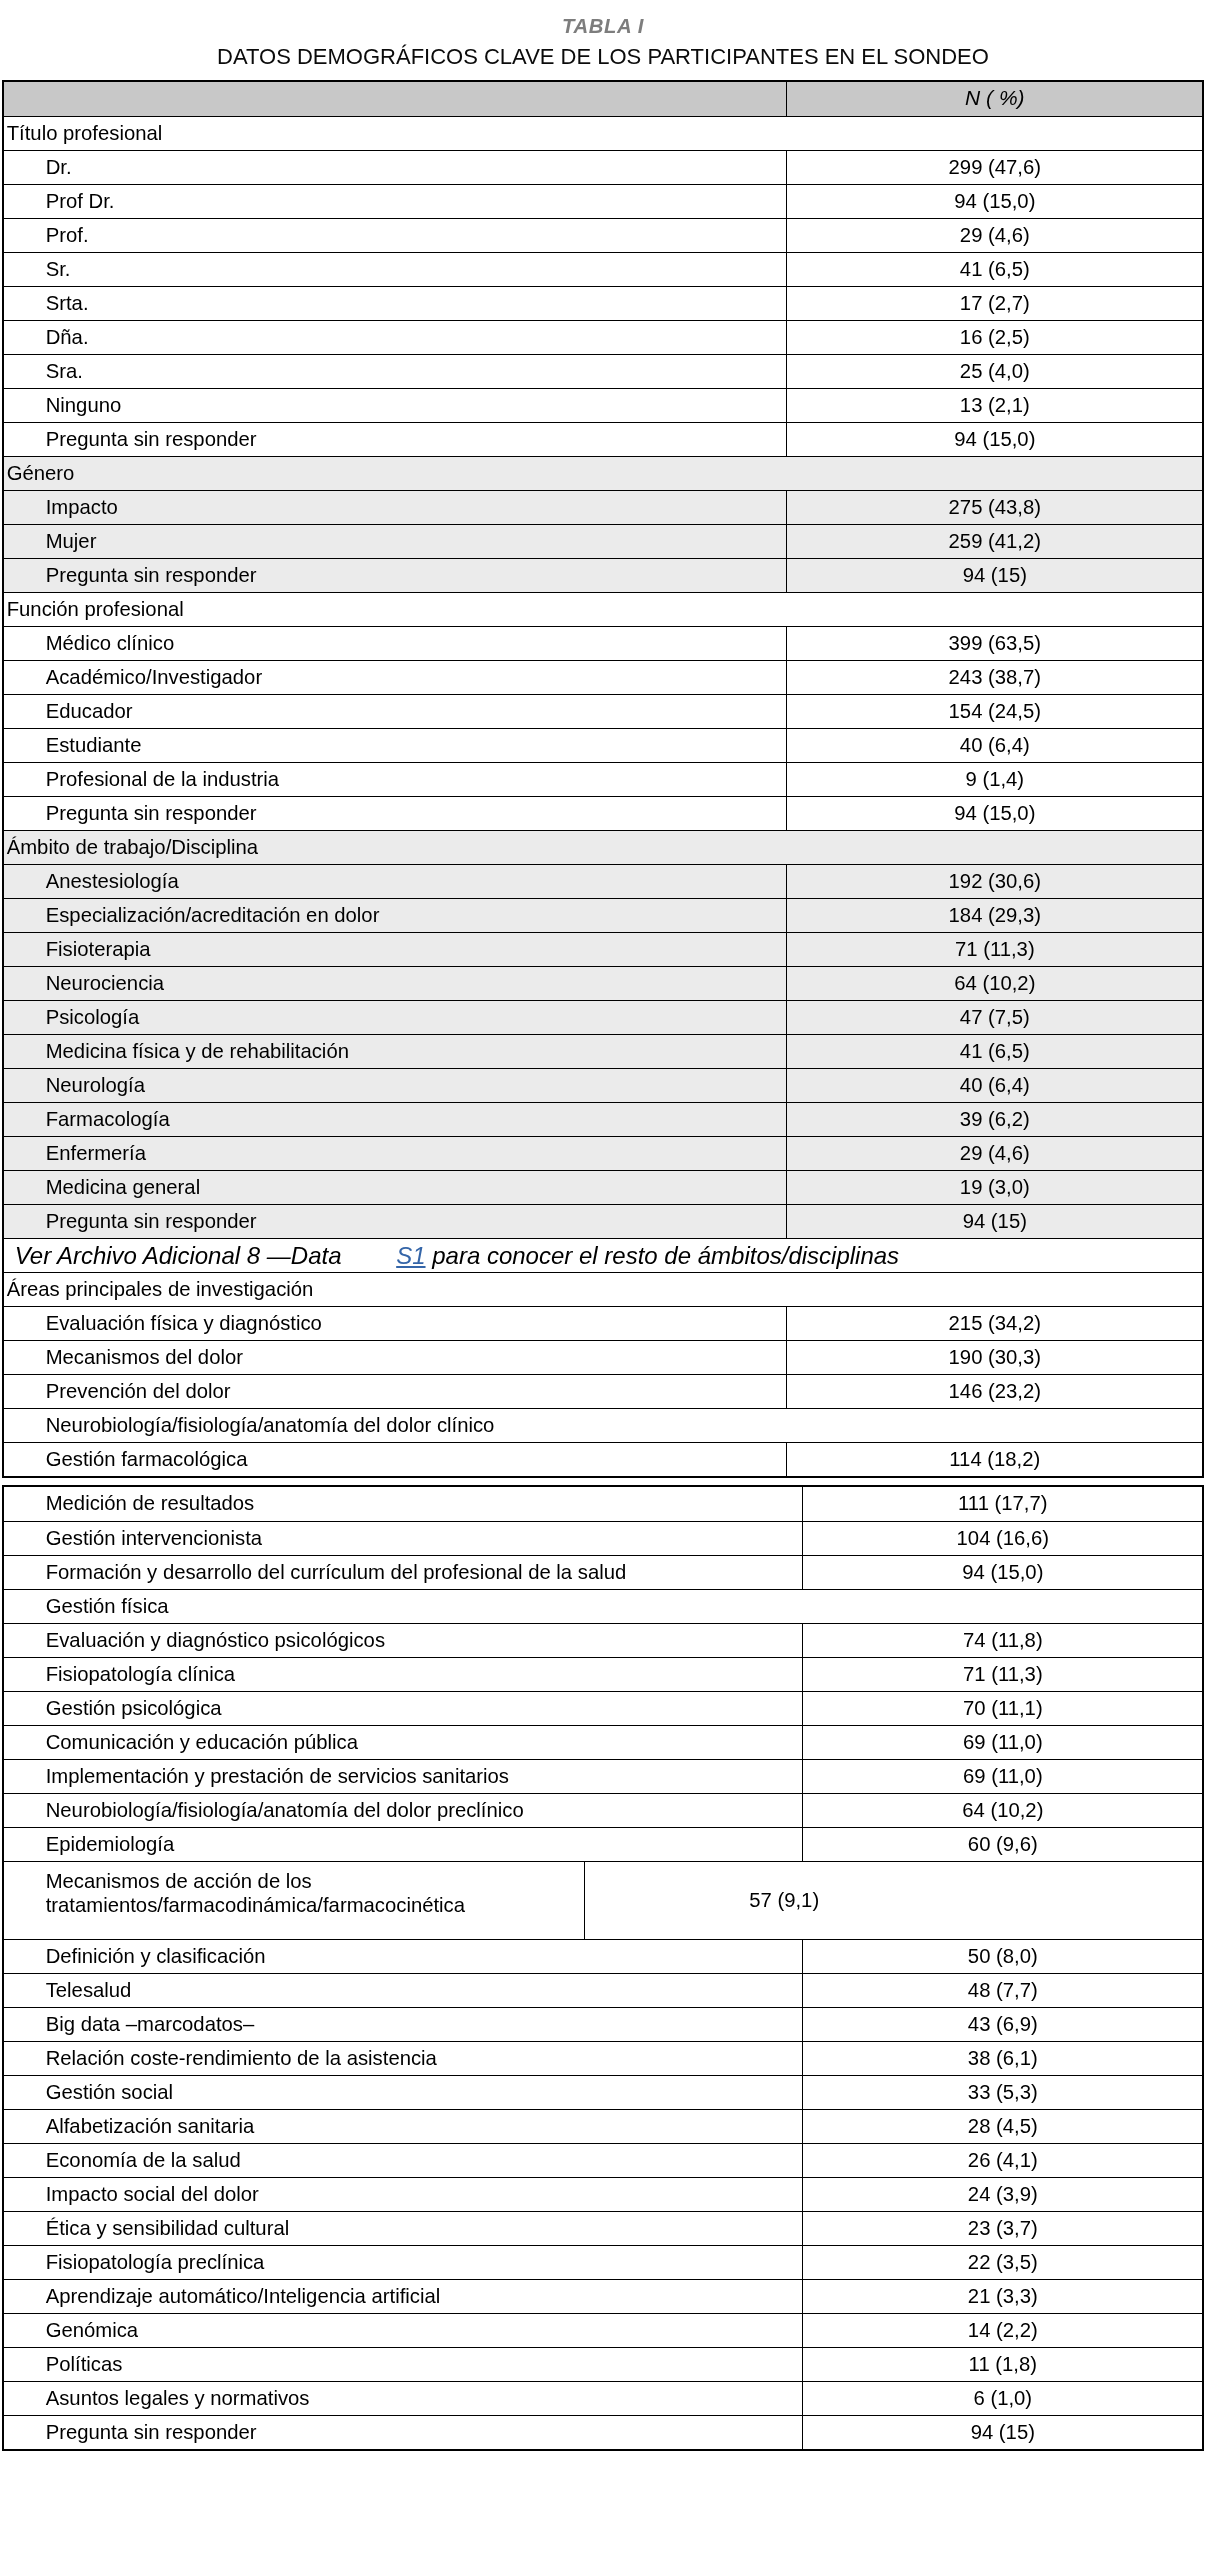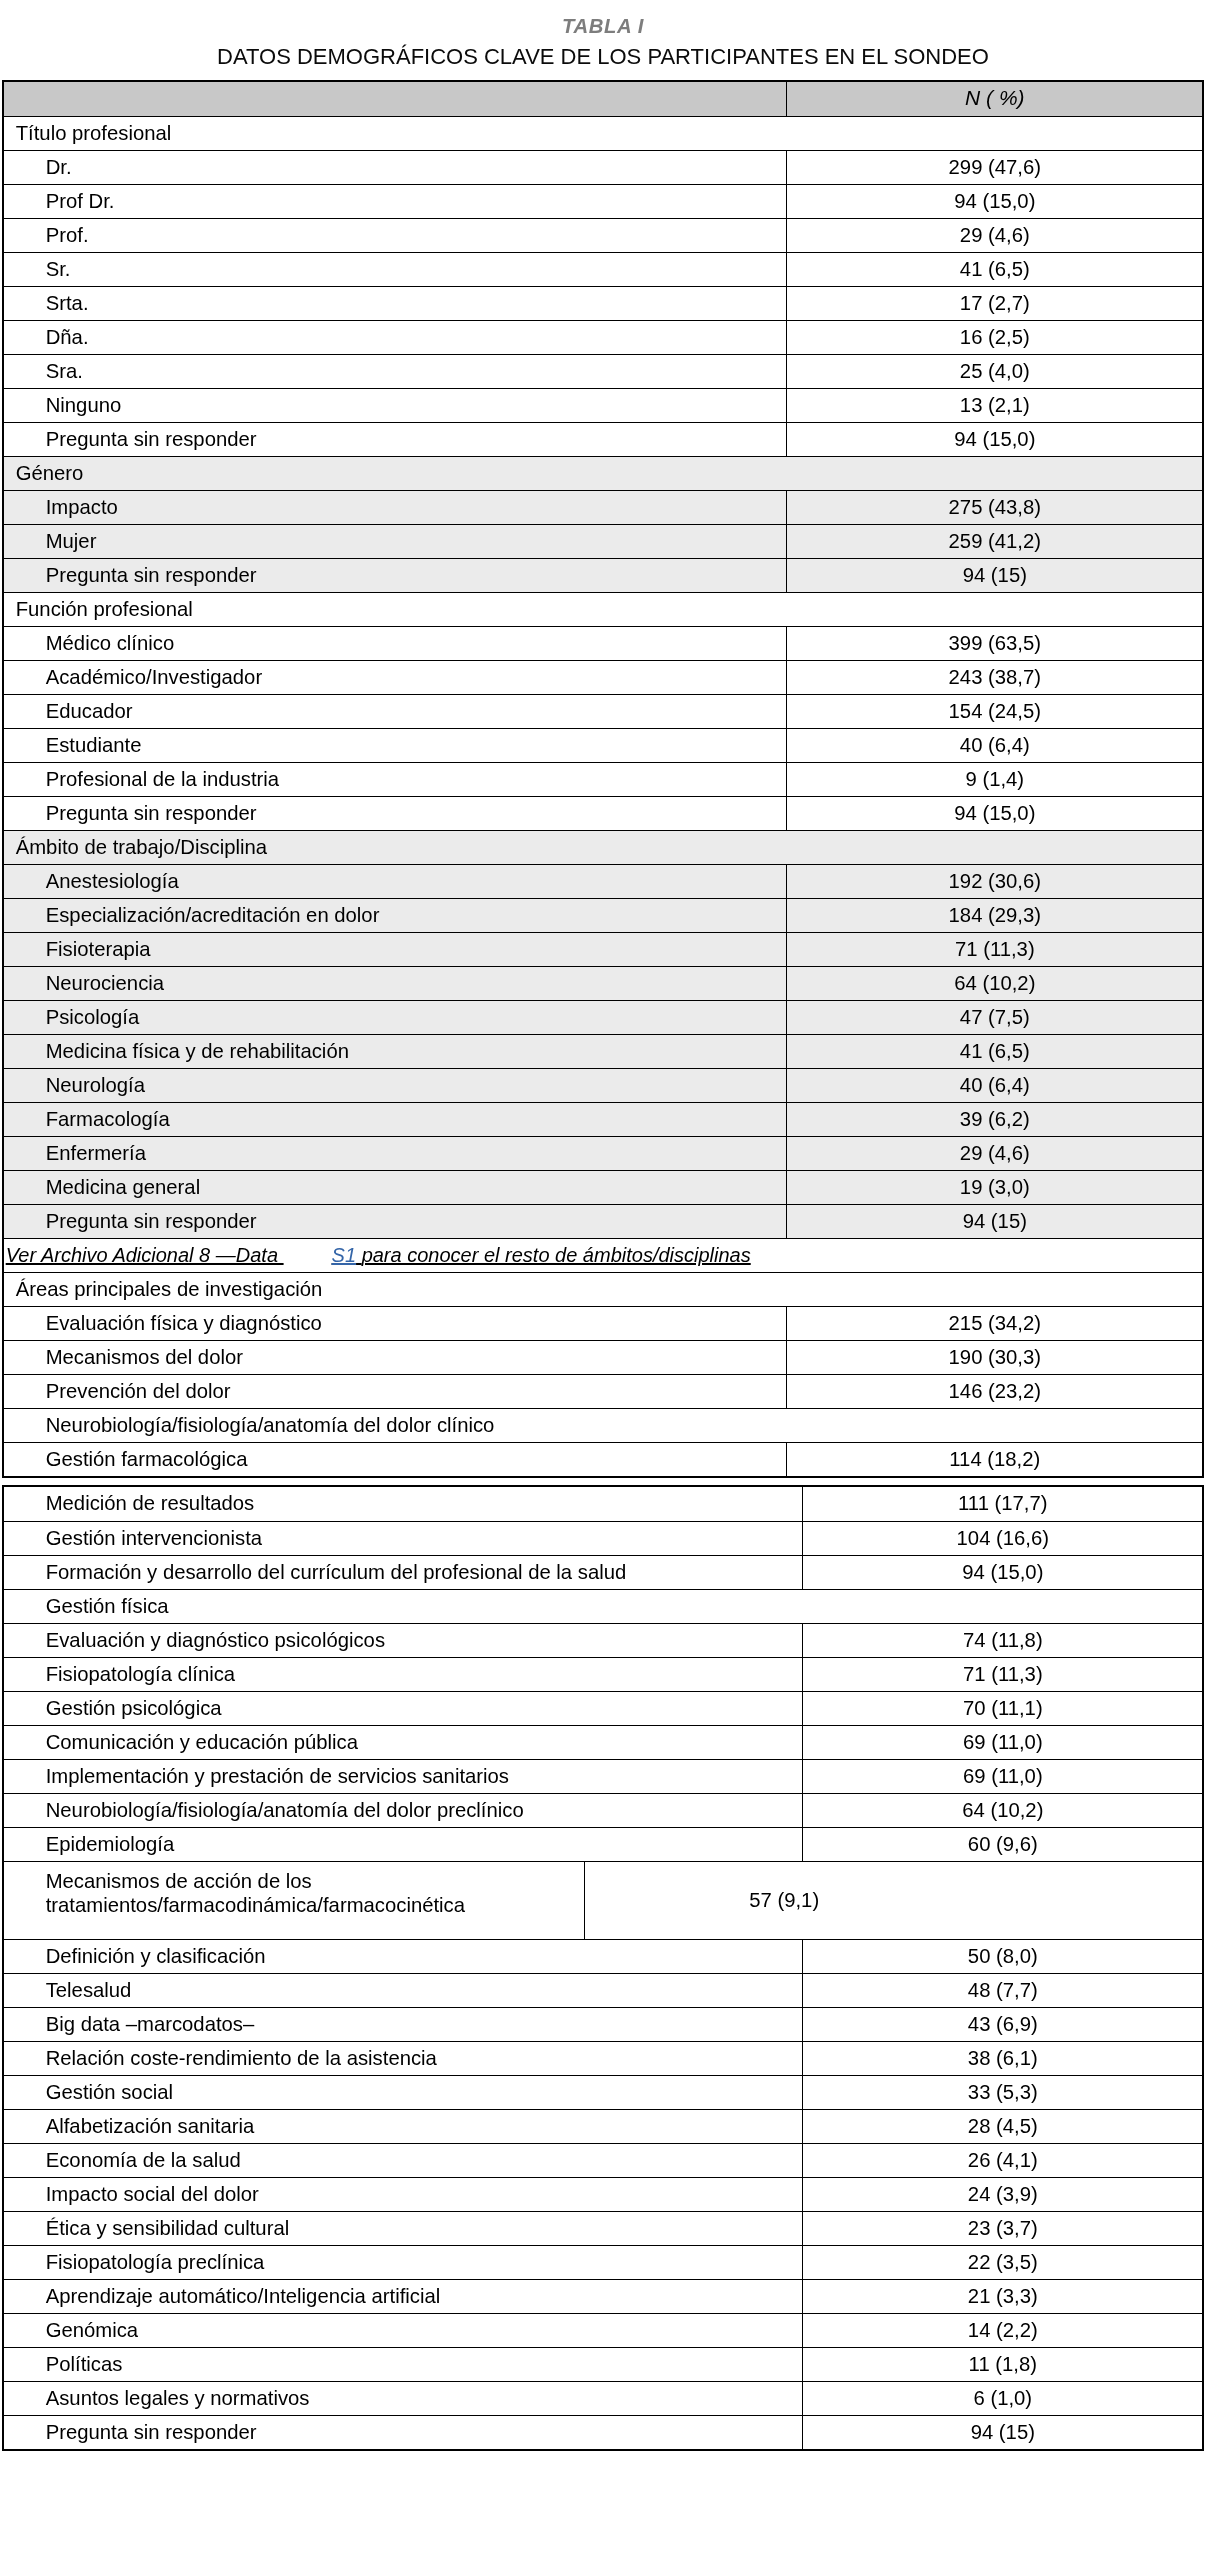--- a/index.html
+++ b/index.html
@@ -86,31 +86,30 @@
   }
   .block2 .cell-value{flex:0 0 400px;width:400px;}
   .header-value{
     font-style:italic;
     font-size:21px;
   }
   .row.full .section-label{
     flex:1 1 auto;
     display:flex;
     align-items:center;
-    padding-left:12px;
+    padding-left:3px;
     font-size:20.3px;
     line-height:24.4px;
   }
   .row.note-row{
     align-items:center;
-    padding-left:2px;
+    padding-left:11px;
     font-style:italic;
-    font-size:20px;
+    font-size:24px;
     line-height:23px;
-    text-decoration:underline;
   }
   .row.note-row .note-seg{white-space:pre-wrap;}
   .supplement-link{
     color:var(--c-link);
     text-decoration:underline;
     font-style:italic;
     cursor:pointer;
     margin-left:48px;
   }
 </style>

